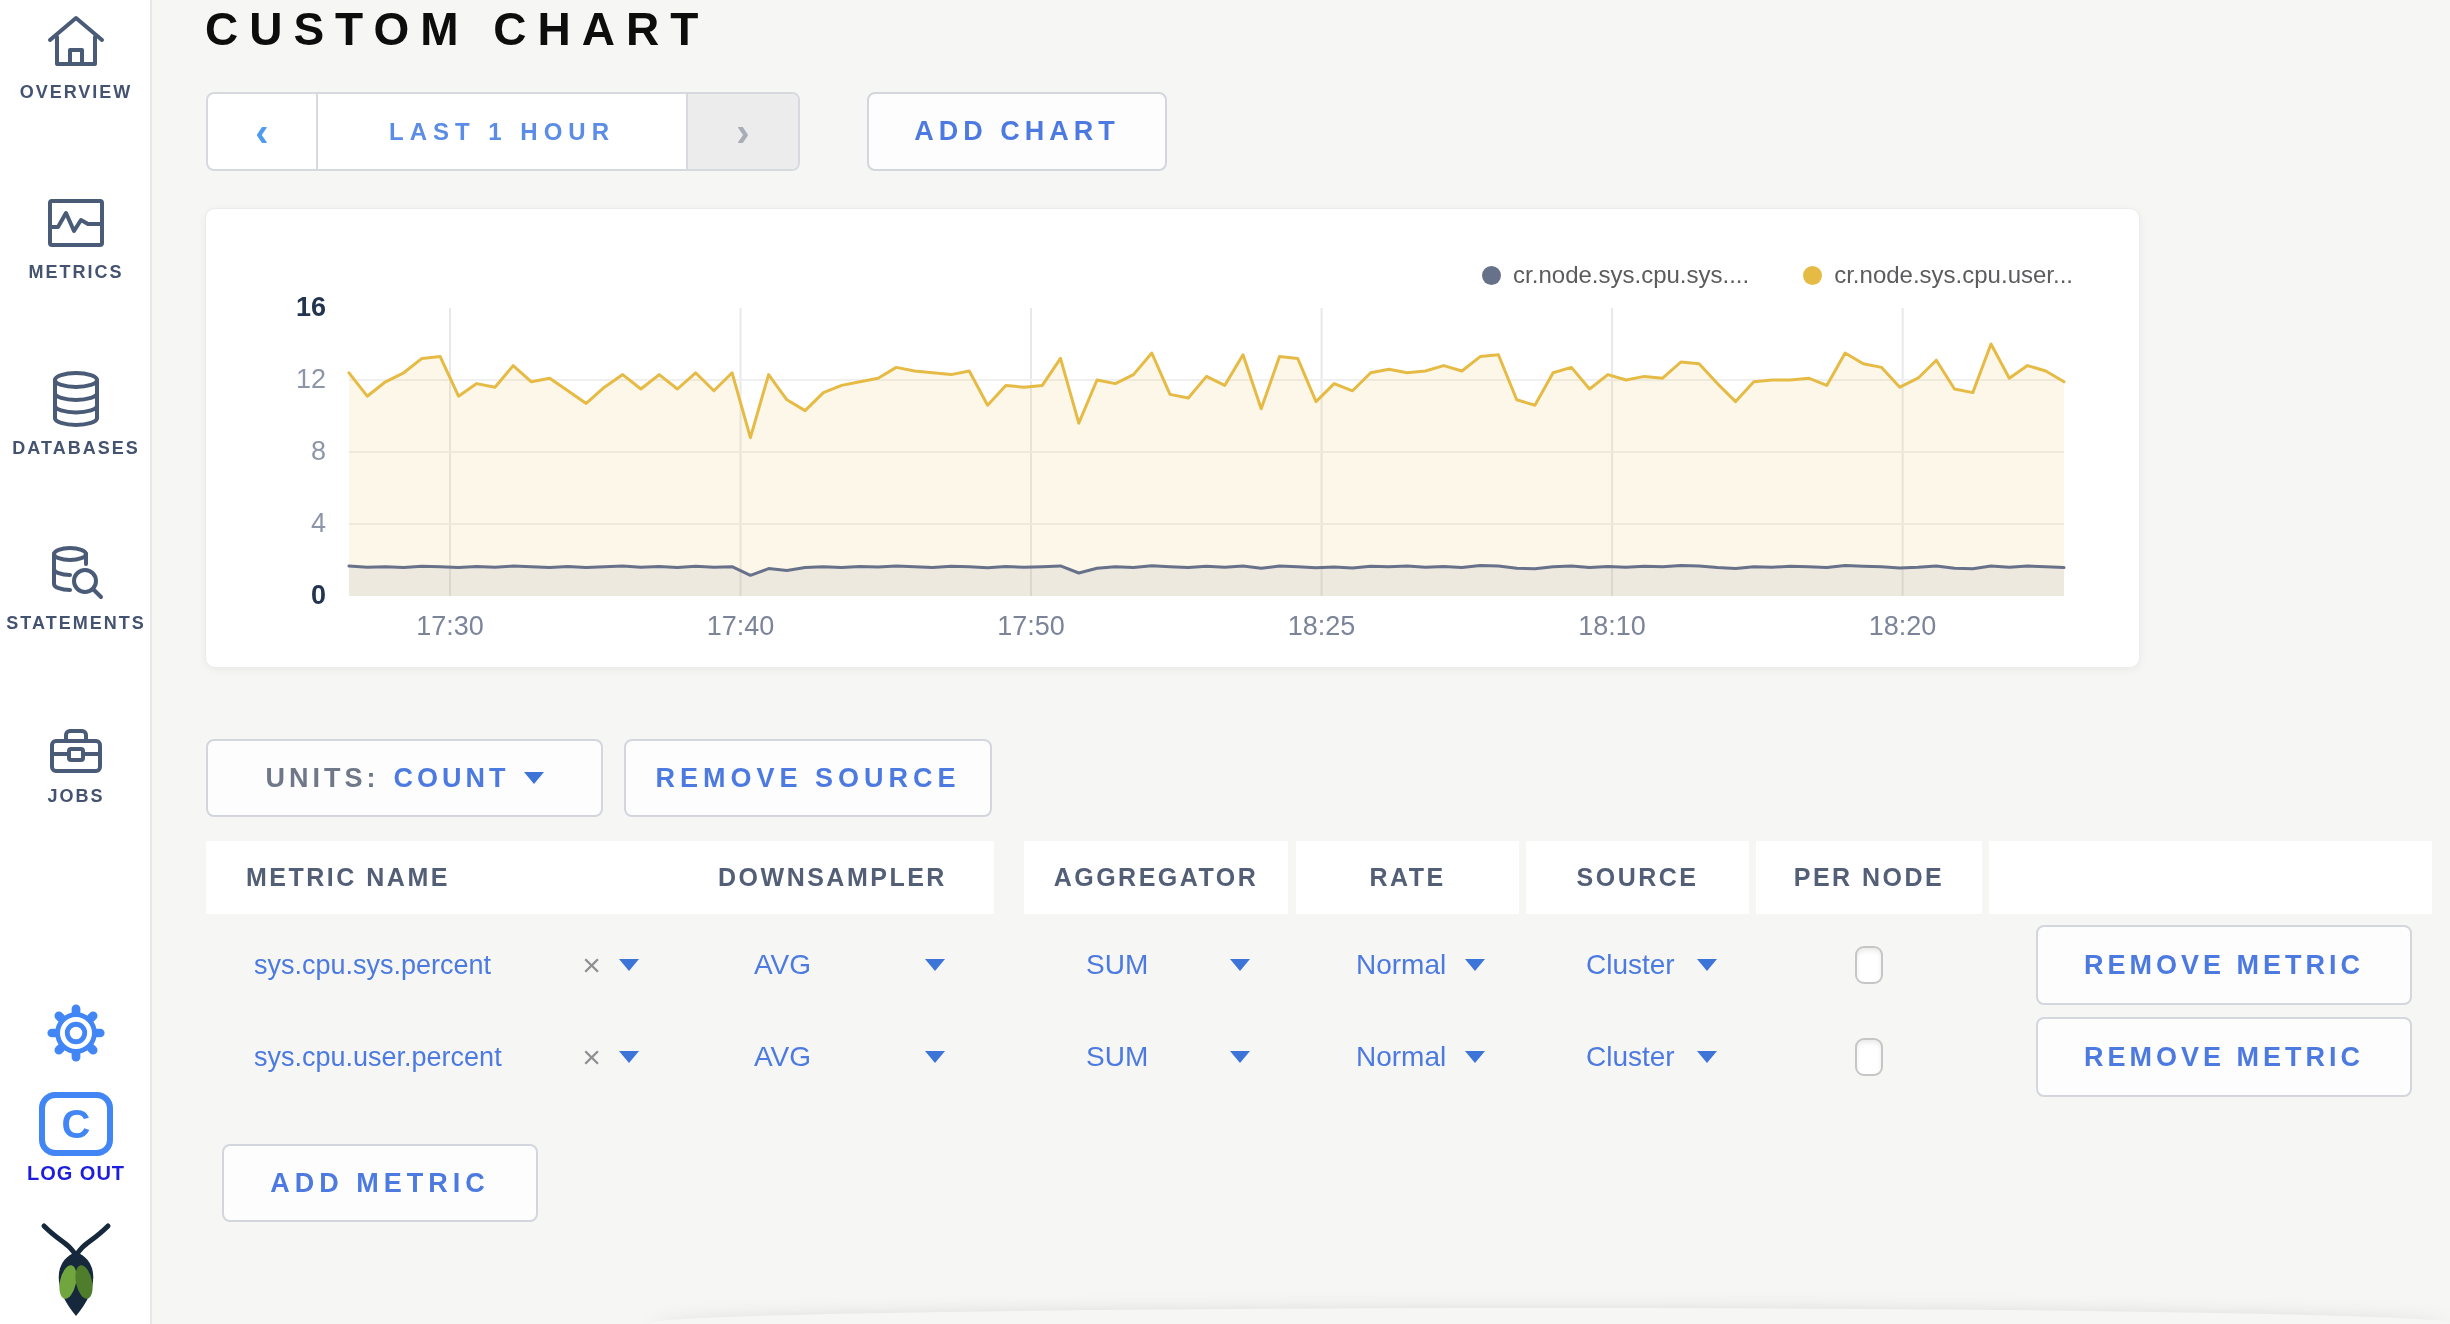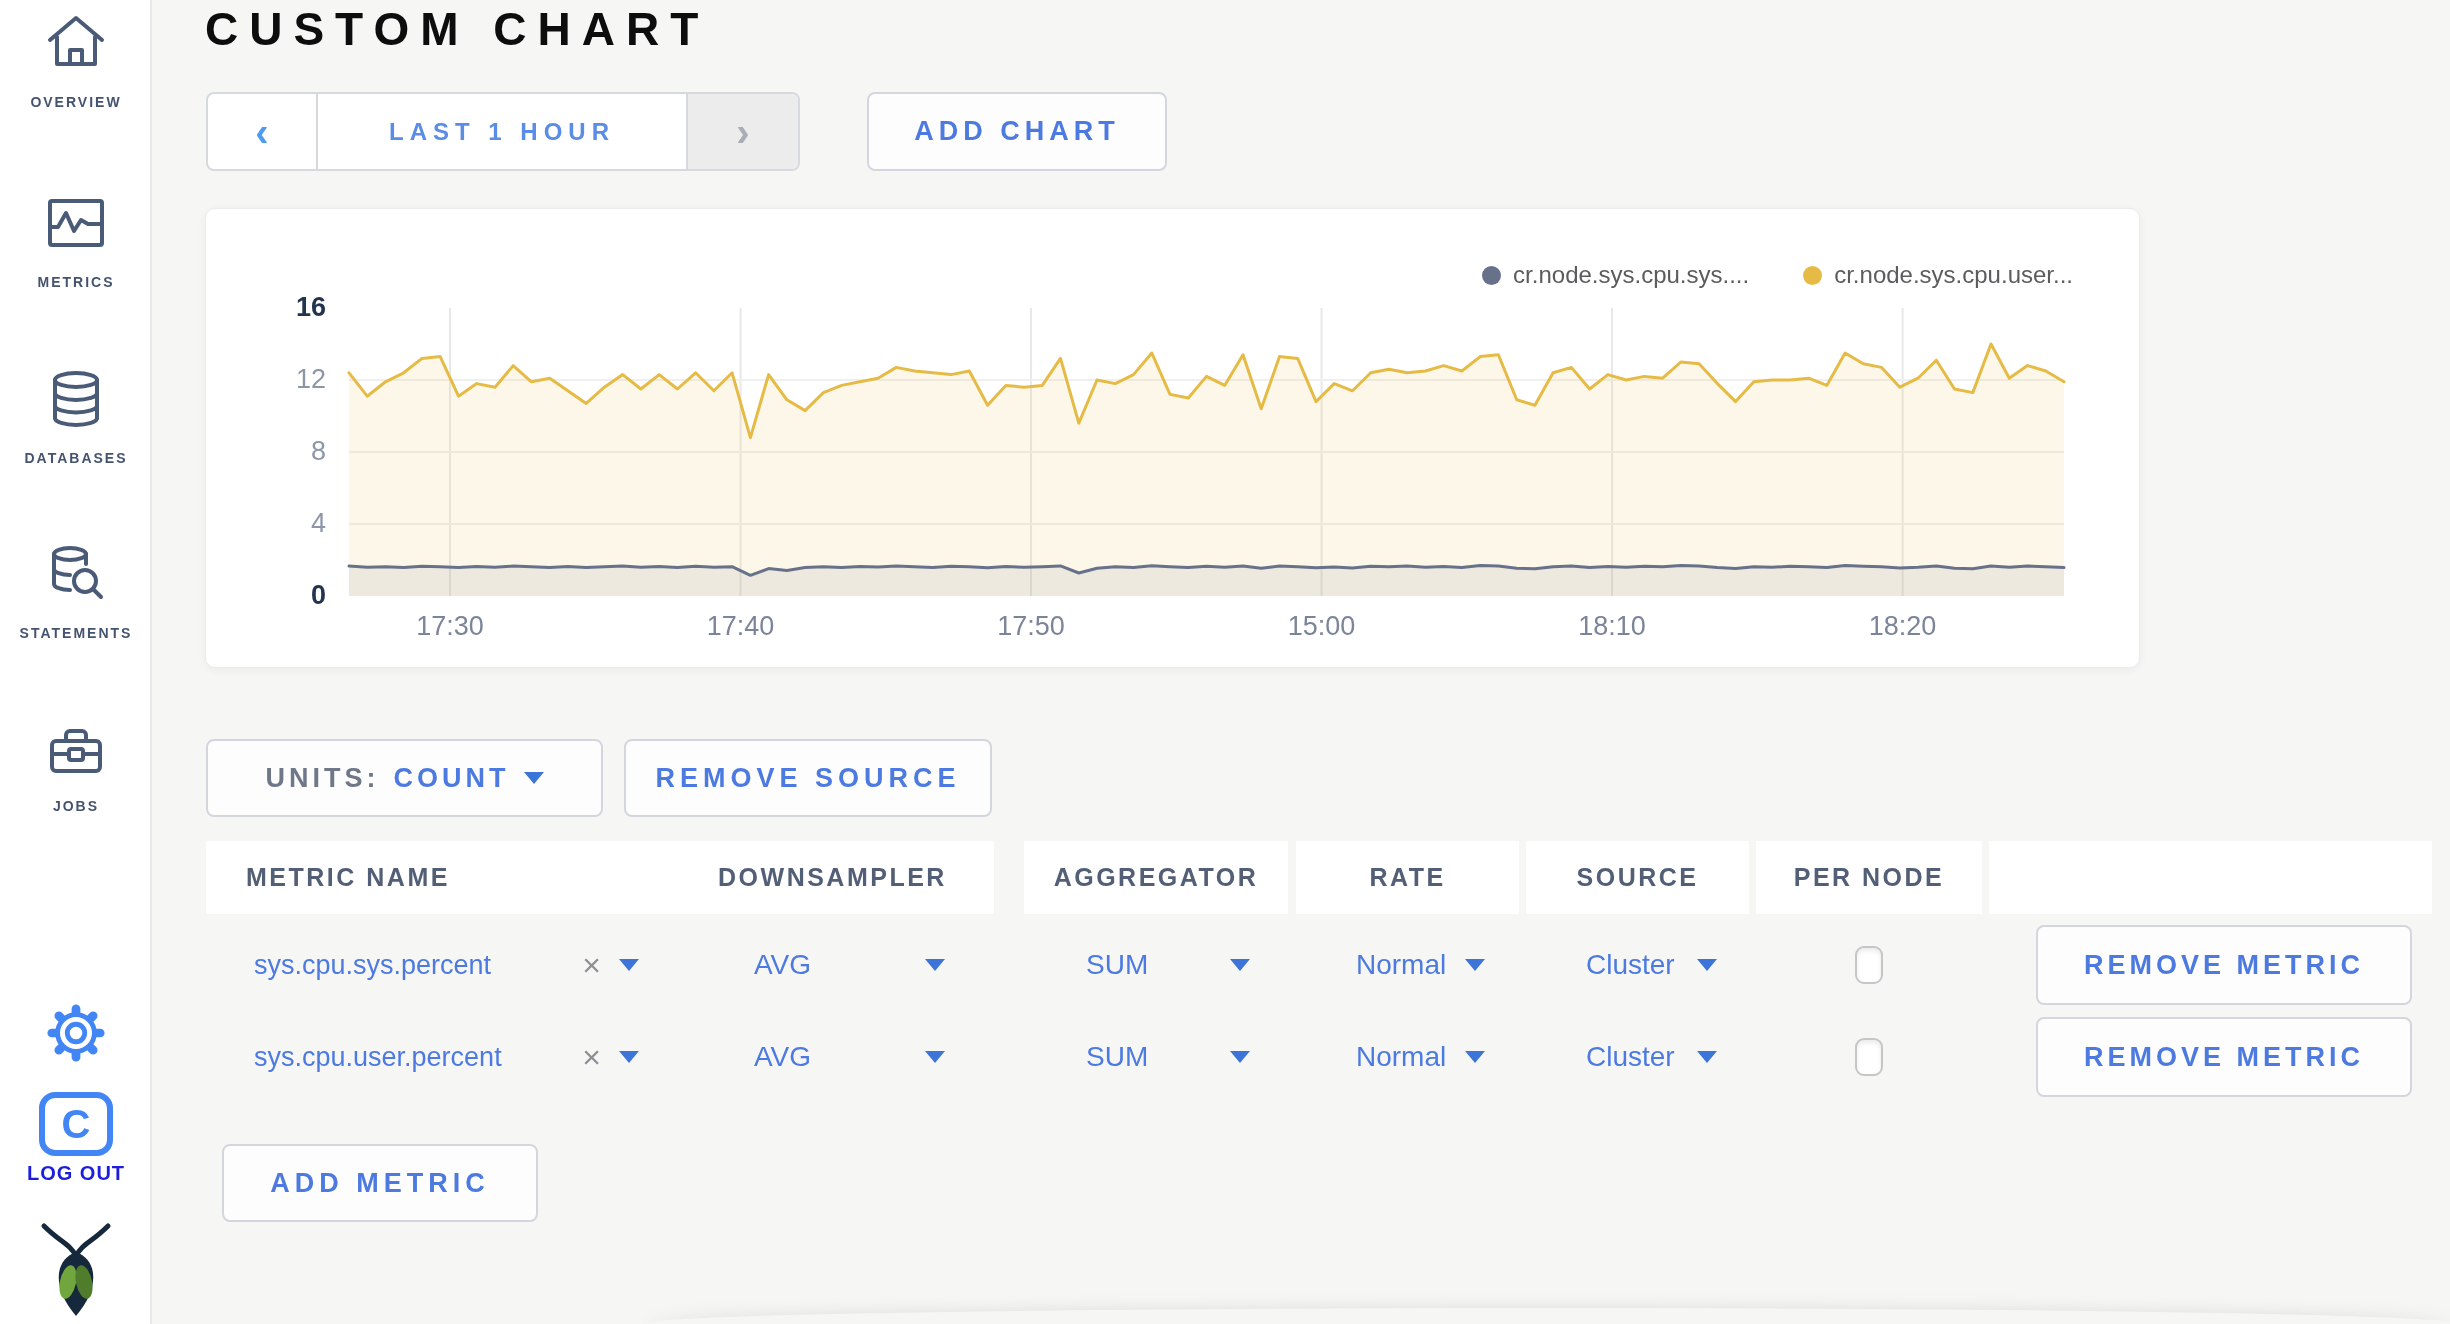--- a/index.html
+++ b/index.html
@@ -12,21 +12,21 @@
     color:#222;
   }
   
   .sidebar {
     position:absolute; left:0; top:0; width:152px; height:1324px;
     background:#ffffff; border-right:2px solid #e8e8e8; z-index:5;
   }
   .side-item { position:absolute; left:0; width:152px; text-align:center; cursor:pointer; }
   .side-item svg { display:block; margin:0 auto; }
   .side-label {
-    display:block; margin-top:20px; font-size:14px; font-weight:700;
+    display:block; margin-top:8px; font-size:18px; font-weight:700;
     letter-spacing:2px; color:#44536f;
   }
   .logout-label { color:#1d1ddd; font-size:20px; font-weight:700; letter-spacing:1px; margin-top:6px; }
   .c-badge {
     width:74px; height:64px; margin:0 auto; border:6px solid #4285f4; border-radius:16px;
     display:flex; align-items:center; justify-content:center;
     color:#4285f4; font-size:40px; font-weight:700;
   }
   
   .main { position:absolute; left:152px; top:0; right:0; bottom:0; }
@@ -260,21 +260,21 @@
         <div class="ylab end" style="top: 371px;">0</div>
         <div class="ylab" style="top: 299px;">4</div>
         <div class="ylab" style="top: 227px;">8</div>
         <div class="ylab" style="top: 155px;">12</div>
         <div class="ylab end" style="top: 83px;">16</div>
       </div>
     <div id="x-labels">
         <div class="xlab" style="left: 174.013px;">17:30</div>
         <div class="xlab" style="left: 464.534px;">17:40</div>
         <div class="xlab" style="left: 755.056px;">17:50</div>
-        <div class="xlab" style="left: 1045.58px;">15:00</div>
+        <div class="xlab" style="left: 1045.58px;">18:25</div>
         <div class="xlab" style="left: 1336.1px;">18:10</div>
         <div class="xlab" style="left: 1626.62px;">18:20</div>
       </div>
   </div>
 
   <div class="btn units-btn">
     <span class="units-label">UNITS:</span>
     <span class="units-value">COUNT</span>
     <span class="caret"></span>
   </div>

